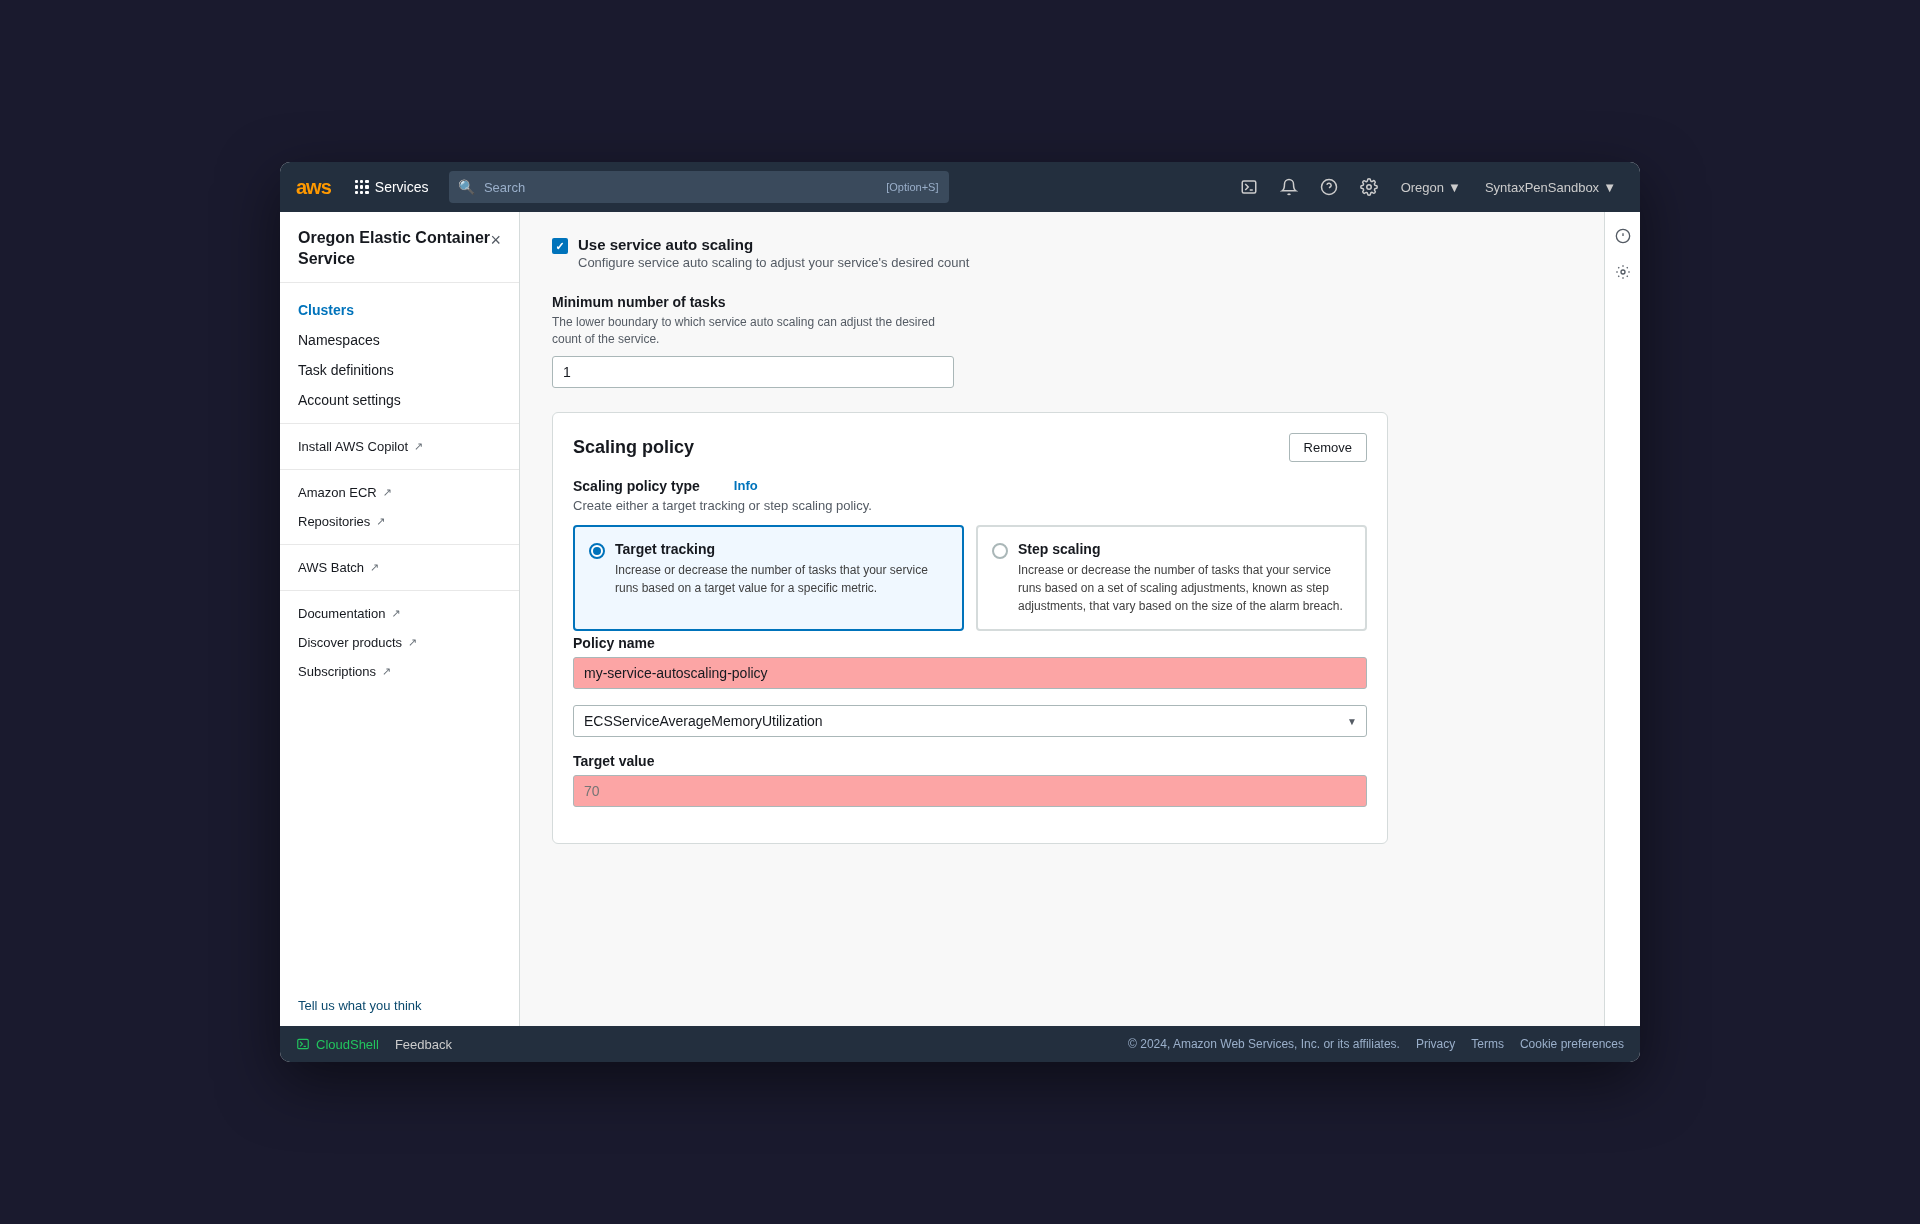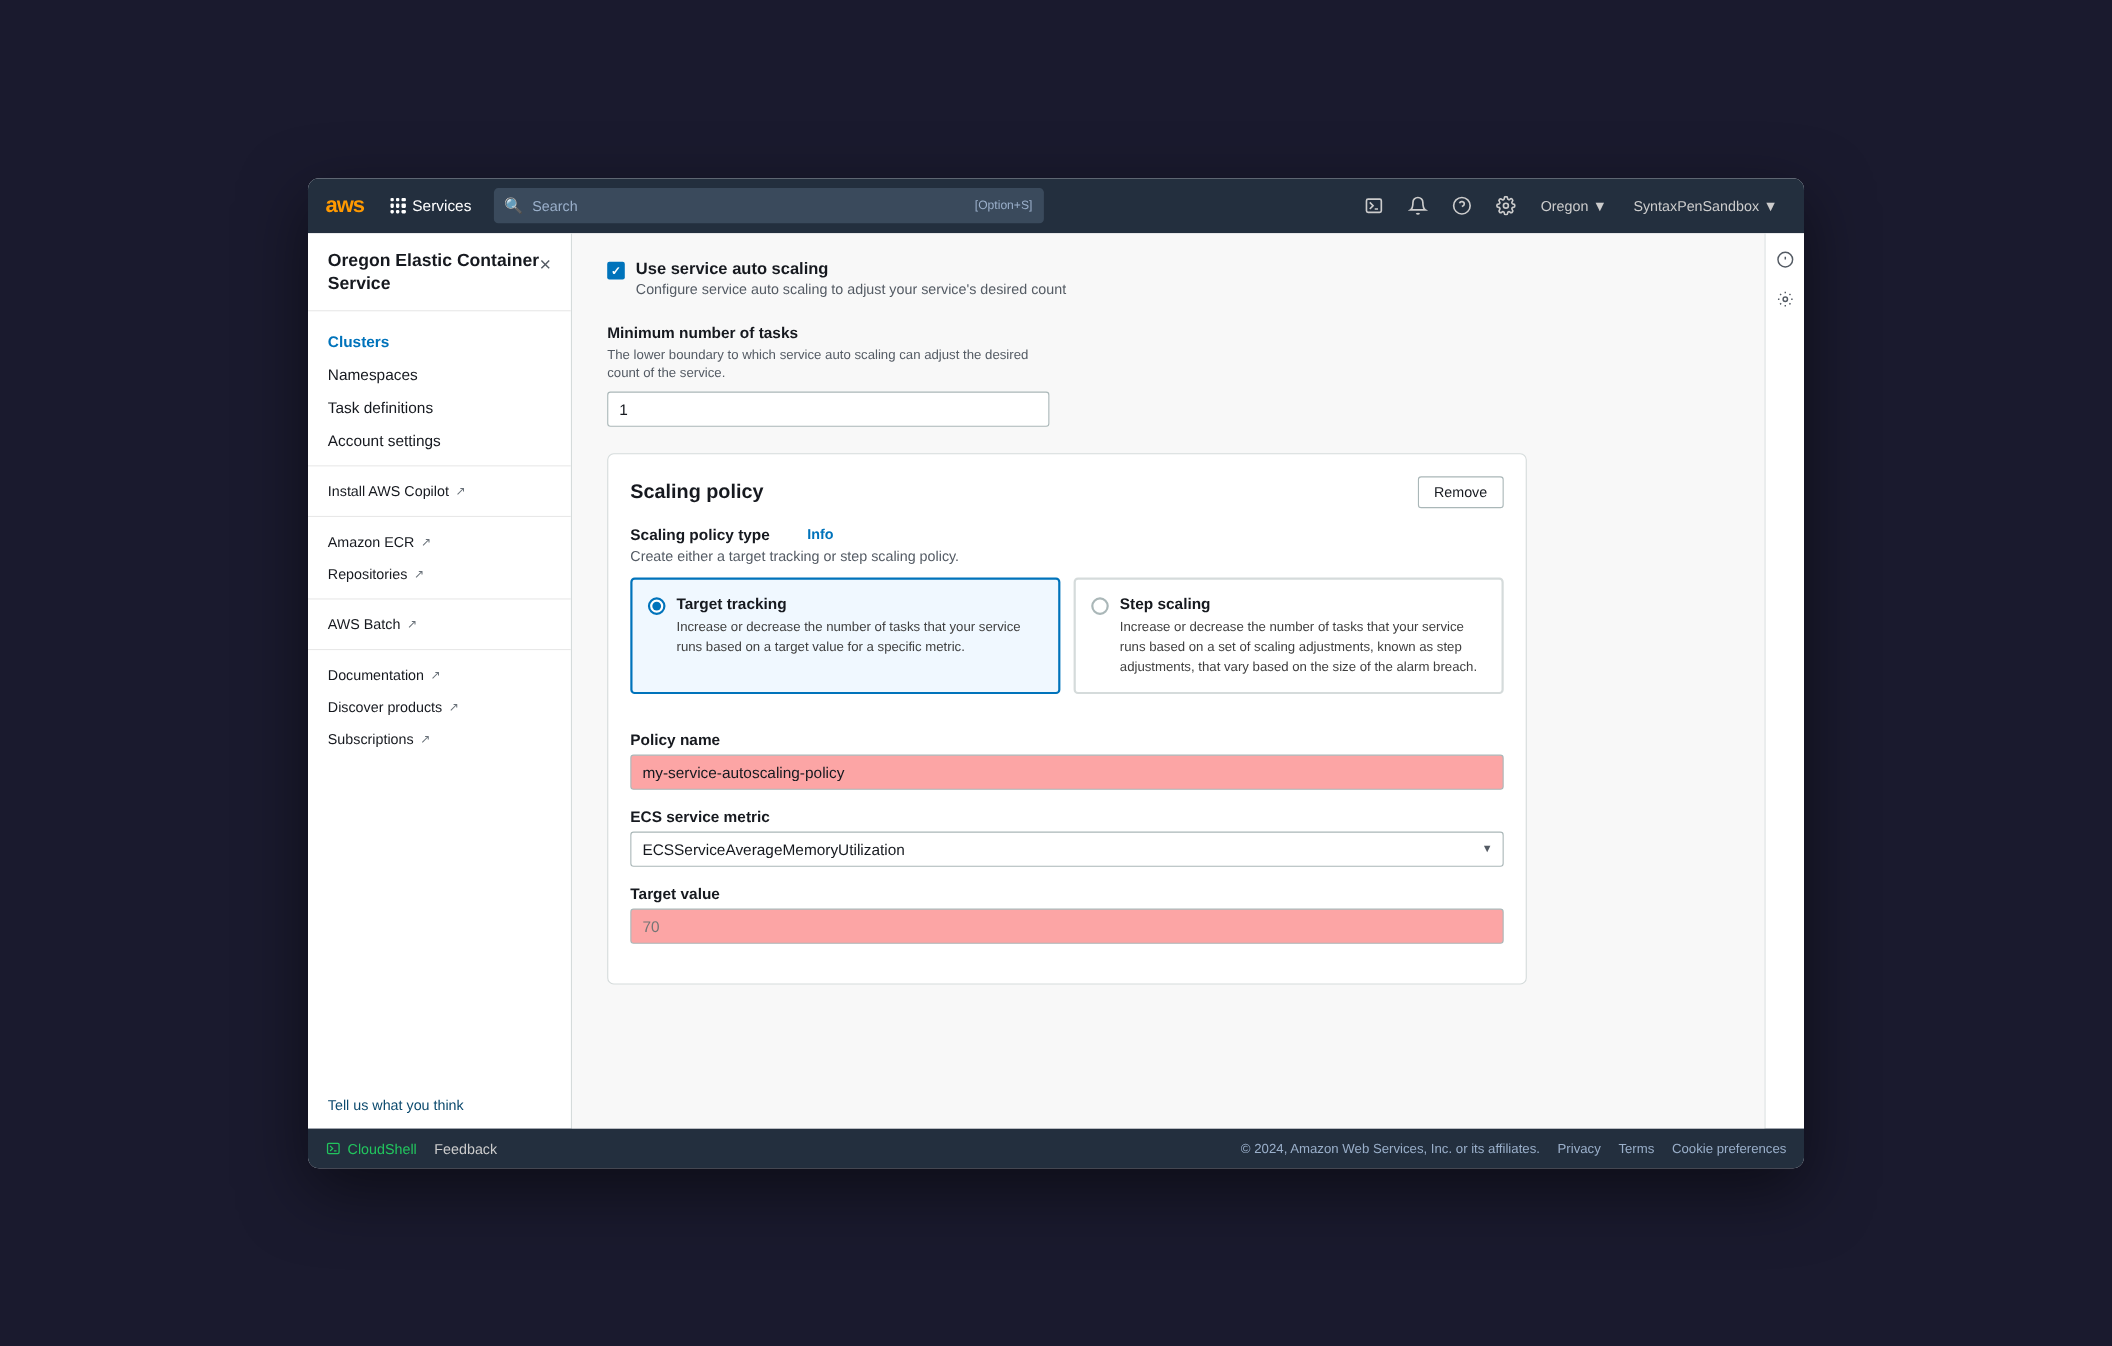--- a/index.html
+++ b/index.html
@@ -300,21 +300,21 @@
       background: #fff;
       border: 1px solid #aab7b8;
       border-radius: 3px;
       padding: 6px 14px;
       font-size: 13px;
       color: #16191f;
       cursor: pointer;
     }
     
     .policy-type-section {
-      margin-bottom: 33px;
+      margin-bottom: 4px;
     }
     .policy-type-label {
       font-size: 14px;
       font-weight: 600;
       color: #16191f;
       display: flex;
       align-items: center;
       gap: 8px;
       margin-bottom: 4px;
     }
@@ -673,21 +673,20 @@
               </div>
             </div>
           </div>
 
           <div class="card-field">
             <label>Policy name</label>
             <input type="text" value="my-service-autoscaling-policy" style="">
           </div>
 
           <div class="card-field">
-            <label>ECS service metric</label>
             <div class="select-wrapper">
               <select>
                 <option value="ECSServiceAverageMemoryUtilization" selected="">ECSServiceAverageMemoryUtilization</option>
                 <option value="ECSServiceAverageCPUUtilization">ECSServiceAverageCPUUtilization</option>
                 <option value="ALBRequestCountPerTarget">ALBRequestCountPerTarget</option>
               </select>
             </div>
           </div>
 
           <div class="card-field">

